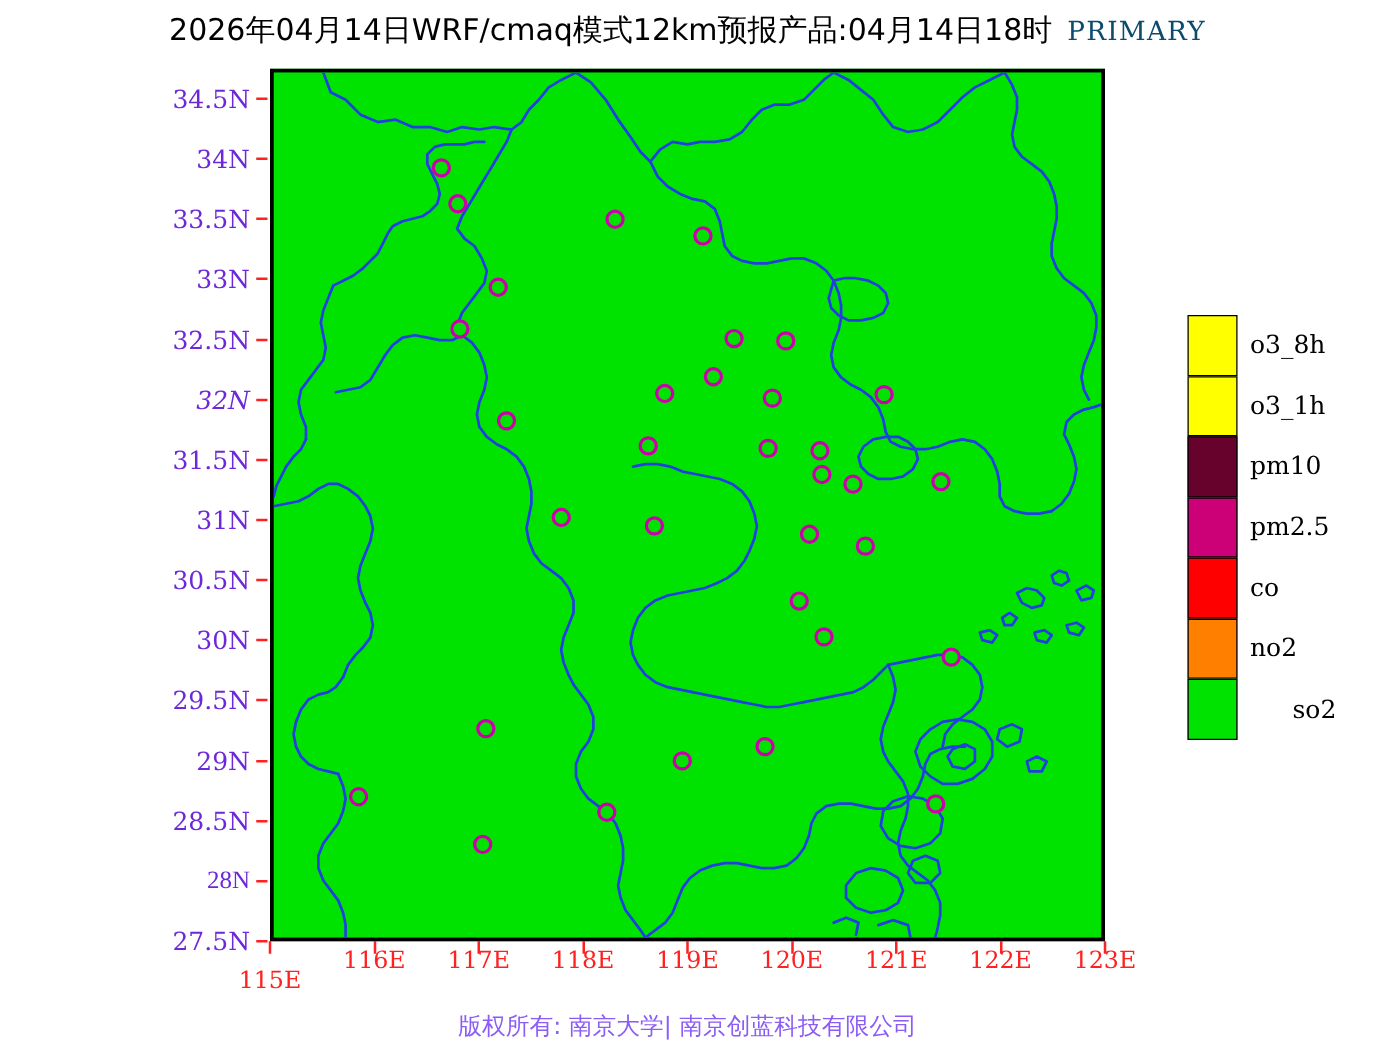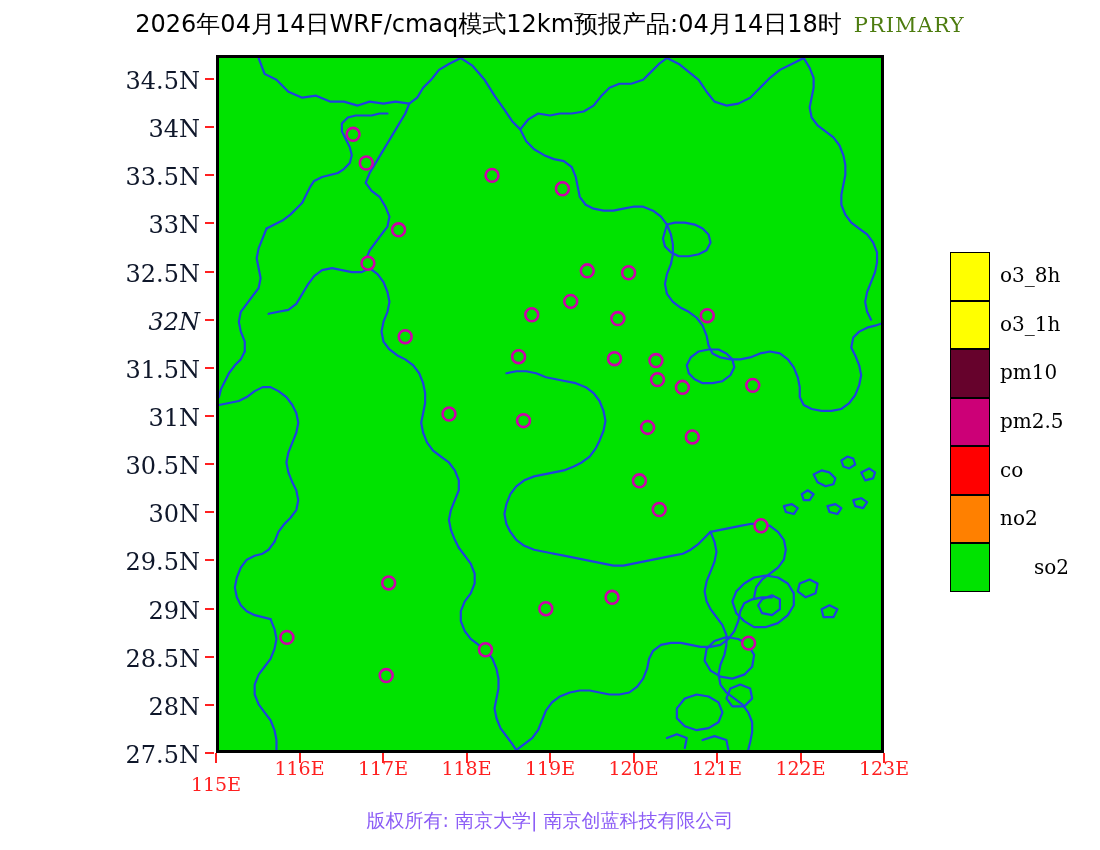--- a/index.html
+++ b/index.html
@@ -24,21 +24,21 @@
     white-space: nowrap;
     font-size: 21px;
     letter-spacing: 0px;
     color: #000000;
   }
   #title-bar .zh {
     font-family: "DejaVu Sans", "Liberation Sans", sans-serif;
     font-size: 24px;
   }
   #title-primary {
-    color: #4d7c0f;
+    color: #0c4a6e;
     font-family: "DejaVu Serif", "Liberation Serif", serif;
     font-size: 21px;
     margin-left: 12px;
     letter-spacing: 1px;
   }
 
   
   #plot-frame {
     position: absolute;
     left: 216px;
@@ -49,22 +49,22 @@
     border: 3px solid #000000;
     background: #00e300;
     overflow: hidden;
   }
   #map-svg { display: block; width: 100%; height: 100%; }
 
   
   .ytick-label {
     position: absolute;
     right: 1100px;
-    color: #0f172a;
-    font-size: 24px;
+    color: #6d28d9;
+    font-size: 20px;
     white-space: nowrap;
     text-align: right;
     font-family: "DejaVu Serif", "Liberation Serif", serif;
   }
   .xtick-label {
     position: absolute;
     color: #ff2020;
     font-size: 19px;
     white-space: nowrap;
     text-align: center;
@@ -146,21 +146,21 @@
     <div class="ytick-label" style="left: 90px; right: auto; width: 110px; top: 452.172px;">30.5N</div>
     <div class="ytick-mark" style="left: 205px; top: 463.172px;"></div>
     <div class="ytick-label" style="left: 90px; right: auto; width: 110px; top: 500.31px;">30N</div>
     <div class="ytick-mark" style="left: 205px; top: 511.31px;"></div>
     <div class="ytick-label" style="left: 90px; right: auto; width: 110px; top: 548.448px;">29.5N</div>
     <div class="ytick-mark" style="left: 205px; top: 559.448px;"></div>
     <div class="ytick-label" style="left: 90px; right: auto; width: 110px; top: 596.586px;">29N</div>
     <div class="ytick-mark" style="left: 205px; top: 607.586px;"></div>
     <div class="ytick-label" style="left: 90px; right: auto; width: 110px; top: 644.724px;">28.5N</div>
     <div class="ytick-mark" style="left: 205px; top: 655.724px;"></div>
-    <div class="ytick-label" style="left: 90px; right: auto; width: 110px; top: 692.862px;">28N</div>
+    <div class="ytick-label" style="left: 90px; right: auto; width: 110px; top: 692.862px; font-family: Liberation Serif, serif;">28N</div>
     <div class="ytick-mark" style="left: 205px; top: 703.862px;"></div>
     <div class="ytick-label" style="left: 90px; right: auto; width: 110px; top: 741px;">27.5N</div>
     <div class="ytick-mark" style="left: 205px; top: 752px;"></div>
   </div>
 
 <div id="xaxis">
     <div class="xtick-label" style="left: 176px; width: 80px; top: 757px; margin-top: 16px;">115E</div>
     <div class="xtick-mark" style="left: 215px; top: 753px;"></div>
     <div class="xtick-label" style="left: 259.5px; width: 80px; top: 757px;">116E</div>
     <div class="xtick-mark" style="left: 298.5px; top: 753px;"></div>

